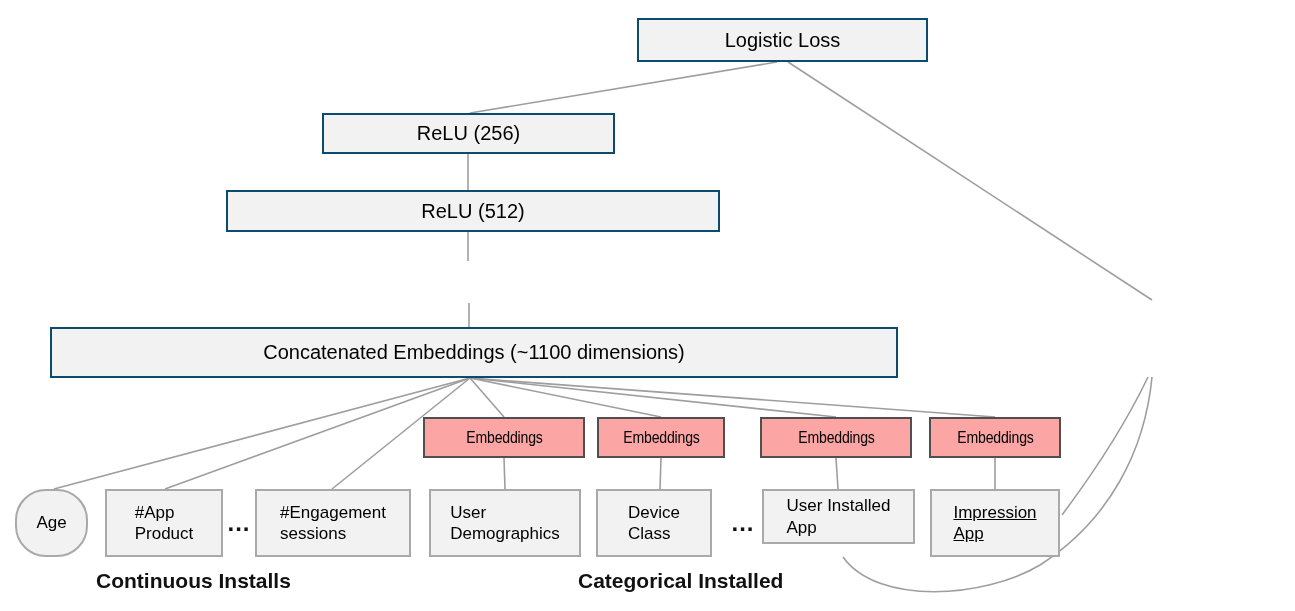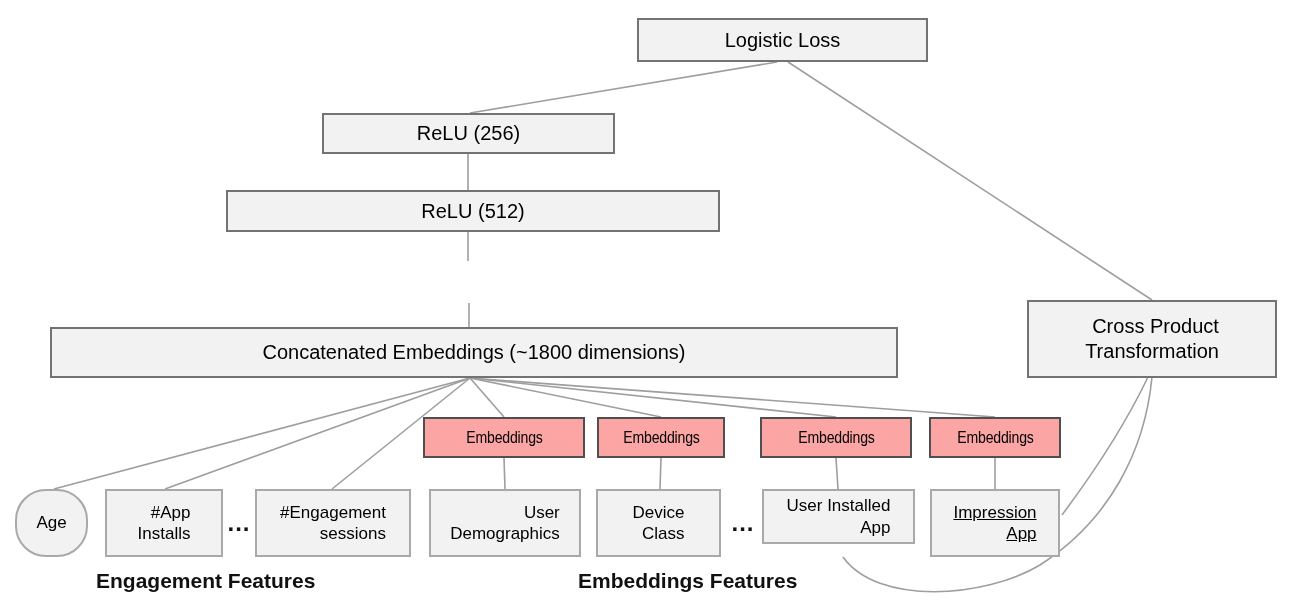--- a/index.html
+++ b/index.html
@@ -19,25 +19,25 @@
   }
   #wires path, #wires line {
     stroke: #9e9e9e;
     stroke-width: 1.6;
     fill: none;
   }
   .node {
     position: absolute;
     box-sizing: border-box;
     background: #f2f2f2;
-    border: 2px solid #737373;
+    border: 2px solid #0c4a6e;
     display: flex;
     align-items: center;
     justify-content: center;
-    text-align: right;
+    text-align: left;
     font-size: 20px;
     line-height: 1.25;
     white-space: pre-line;
   }
   .node.feature {
     border-color: #a9a9a9;
     font-size: 17px;
   }
   .node.emb {
     background: #fca5a5;
@@ -90,42 +90,40 @@
     <line x1="836" y1="458" x2="838" y2="489"></line>
     <line x1="995" y1="458" x2="995" y2="489"></line>
     <path d="M 1148 377 Q 1118 440 1062 515"></path>
     <path d="M 1152 377 C 1145 450 1110 520 1040 565 C 985 598 878 606 843 557"></path>
   </svg>
 
   <div class="node" style="left:637px; top:18px;  width:291px; height:44px;">Logistic Loss</div>
 
   <div class="node" style="left:322px; top:113px; width:293px; height:41px;">ReLU (256)</div>
   <div class="node" style="left:226px; top:190px; width:494px; height:42px;">ReLU (512)</div>
-  <div class="node" style="left:50px;  top:327px; width:848px; height:51px;">Concatenated Embeddings (~1800 dimensions)</div>
+  <div class="node" style="left:50px;  top:327px; width:848px; height:51px;">Concatenated Embeddings (~1100 dimensions)</div>
 
-  <div class="node" style="left:1027px; top:300px; width:250px; height:78px;">Cross Product
-Transformation</div>
 
   <div class="node emb" style="left:423px; top:417px; width:162px; height:41px;"><span class="narrow">Embeddings</span></div>
   <div class="node emb" style="left:597px; top:417px; width:128px; height:41px;"><span class="narrow">Embeddings</span></div>
   <div class="node emb" style="left:760px; top:417px; width:152px; height:41px;"><span class="narrow">Embeddings</span></div>
   <div class="node emb" style="left:929px; top:417px; width:132px; height:41px;"><span class="narrow">Embeddings</span></div>
 
   <div class="node feature" style="left:15px;  top:489px; width:73px;  height:68px;border-radius:31px;">Age</div>
   <div class="node feature" style="left:105px; top:489px; width:118px; height:68px;">#App
-Installs</div>
+Product</div>
   <div class="dots" style="left:223px; top:489px; width:32px; height:68px;">...</div>
   <div class="node feature" style="left:255px; top:489px; width:156px; height:68px;">#Engagement
 sessions</div>
   <div class="node feature" style="left:429px; top:489px; width:152px; height:68px;">User
 Demographics</div>
-  <div class="node feature" style="left:596px; top:489px; width:125px; height:68px;">Device
+  <div class="node feature" style="left:596px; top:489px; width:116px; height:68px;">Device
 Class</div>
   <div class="dots" style="left:724px; top:489px; width:38px; height:68px;">...</div>
   <div class="node feature" style="left:762px; top:489px; width:153px; height:55px;">User Installed
 App</div>
   <div class="node feature" style="left:930px; top:489px; width:130px; height:68px;text-decoration:underline;">Impression
 App</div>
 
-  <div class="caption" style="left:96px;  top:569px;">Engagement Features</div>
-  <div class="caption" style="left:578px; top:569px;">Embeddings Features</div>
+  <div class="caption" style="left:96px;  top:569px;">Continuous Installs</div>
+  <div class="caption" style="left:578px; top:569px;">Categorical Installed</div>
 
 </div>
 
 </body></html>

